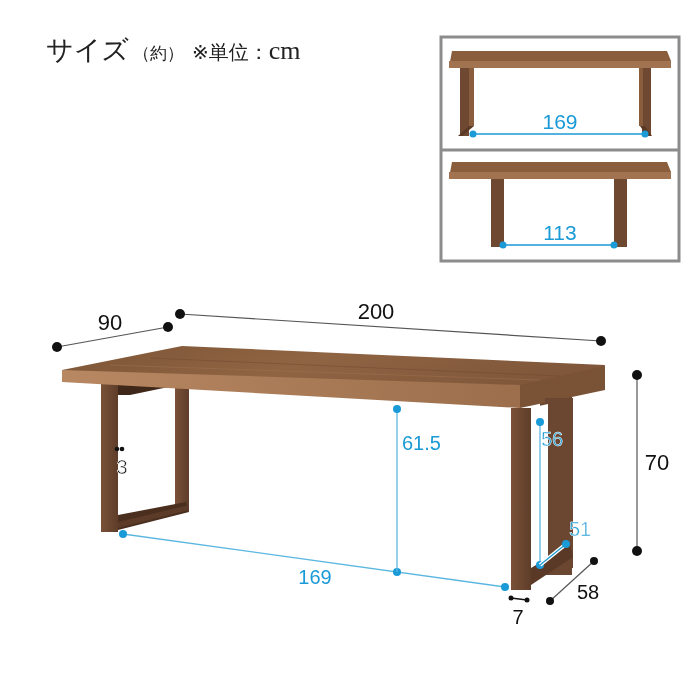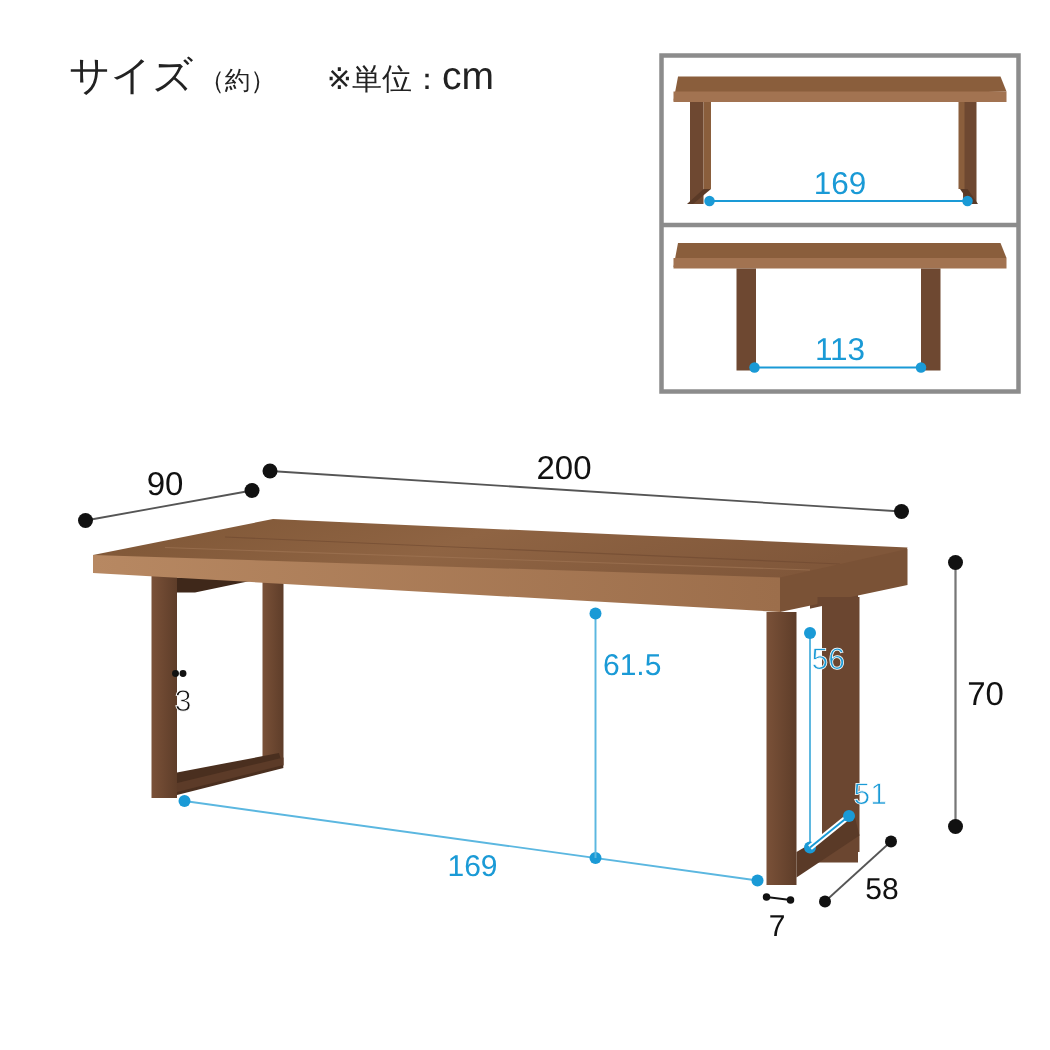--- a/index.html
+++ b/index.html
@@ -1,21 +1,21 @@
 <!DOCTYPE html>
 <html><head>
 <meta charset="utf-8">
 <style>
   html, body { margin:0; padding:0; background:#ffffff; }
   body { width:700px; height:700px; position:relative; overflow:hidden; font-family:"DejaVu Sans", "Liberation Sans", sans-serif; }
   .title { position:absolute; left:22px; top:32px; color:#222; white-space:nowrap; }
   .title .big { font-size:27px; letter-spacing:0px;margin-left:24px; }
   .title .paren { font-size:17px; margin-left:4px; }
-  .title .unit { font-size:20px; margin-left:34px; }
-  .title .cm { font-size:26px; font-family:Liberation Sans, sans-serif; }
+  .title .unit { font-size:20px; margin-left:8px; }
+  .title .cm { font-size:26px; font-family:Liberation Serif, serif; }
   svg { position:absolute; left:0; top:0; }
   .lbl { font-family:"Liberation Sans", sans-serif; }
 </style>
 </head>
 <body>
 
 <div class="title">
   <span class="big">サイズ</span><span class="paren">（約）</span><span class="unit">※単位：</span><span class="cm">cm</span>
 </div>
 

